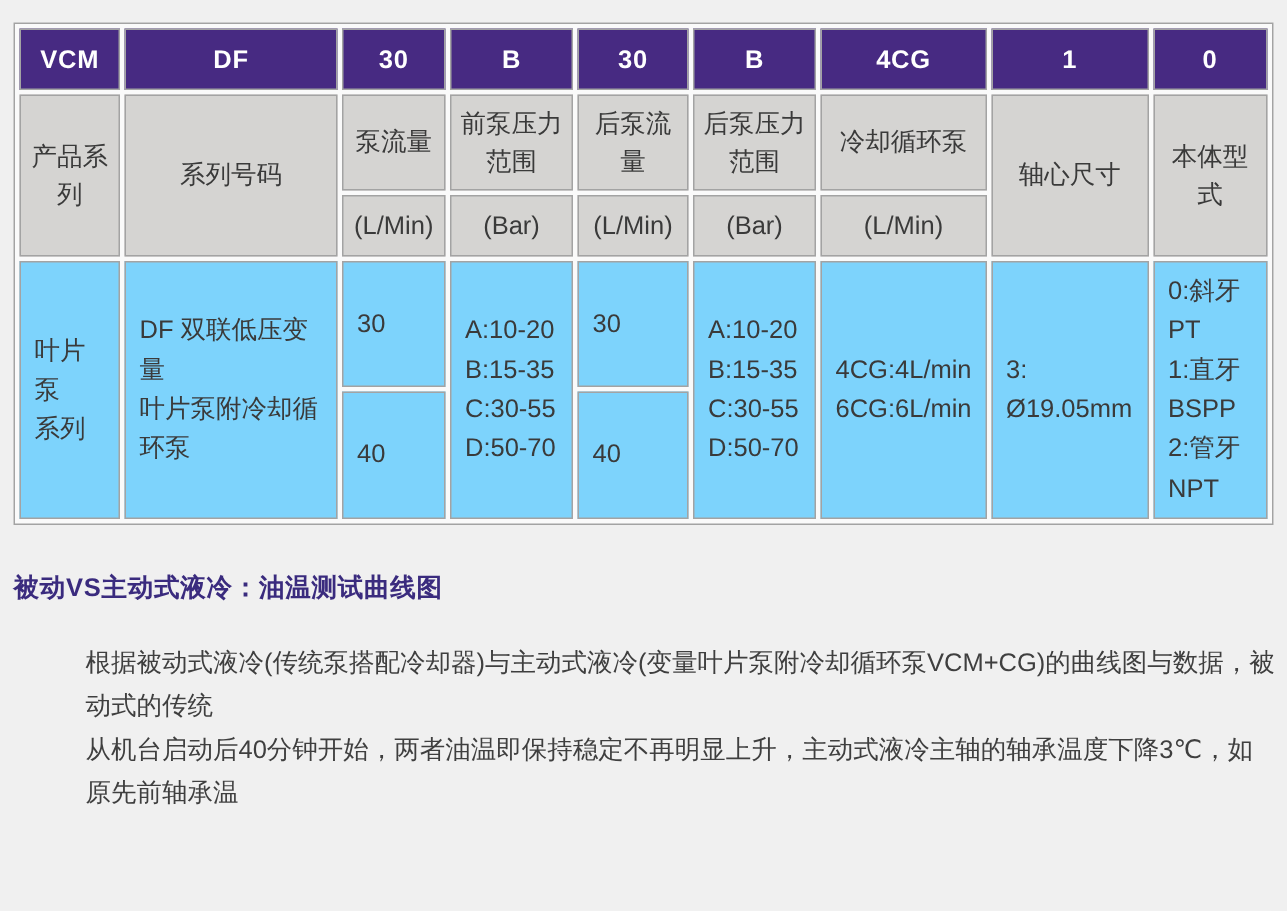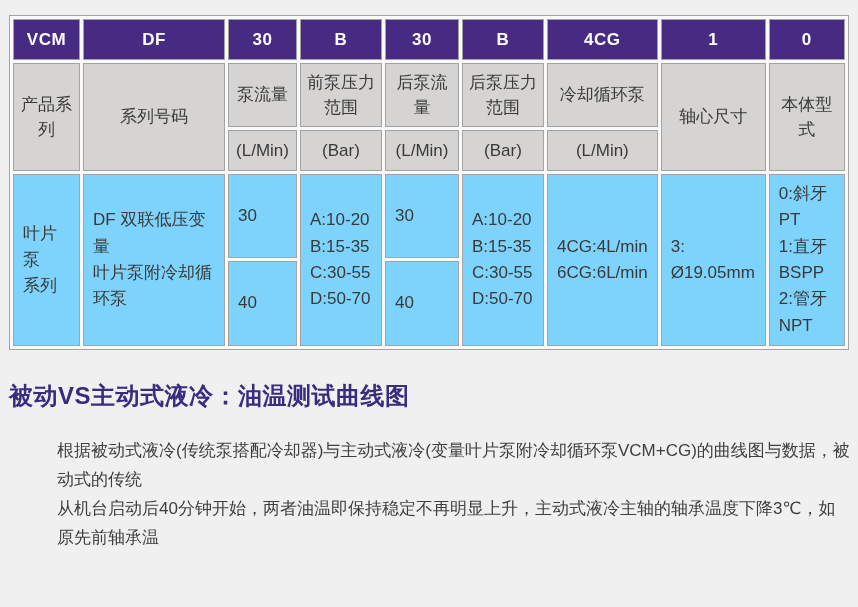--- a/index.html
+++ b/index.html
@@ -52,21 +52,21 @@
     padding: 6px 9px;
     line-height: 1.55;
   }
   tr.r2 { height: 64px; }
   tr.r3 { height: 41px; }
   tr.r4 { height: 71px; }
   tr.r5 { height: 72px; }
   
   h2.section-heading {
     margin: 30px 0 0 1px;
-    font-size: 24px;
+    font-size: 17px;
     font-weight: bold;
     color: #3a2b7e;
     letter-spacing: 0.5px;
   }
   .body-text {
     margin: 24px 0 0 1px;
     font-size: 17px;
     line-height: 29px;
     color: #3f3f3f;
   }

